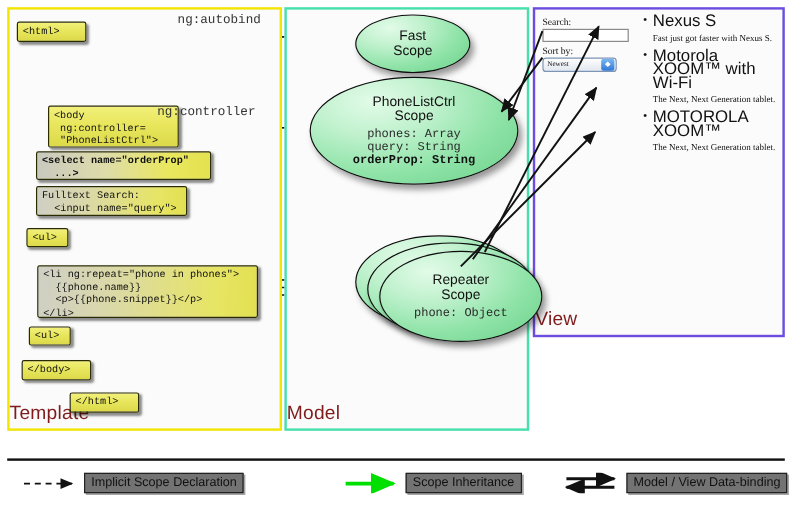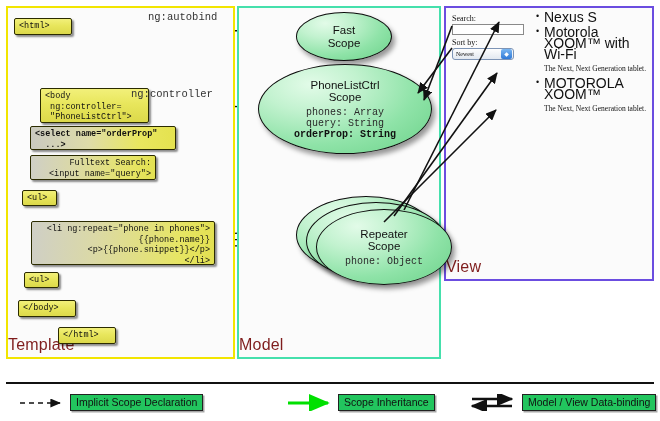--- a/index.html
+++ b/index.html
@@ -16,21 +16,21 @@
        font-size:16px;color:#7f1d1d;letter-spacing:.2px;margin-top:12px;}
 
   
   .codebox{position:absolute;box-sizing:border-box;
       border:1.5px solid #2b2b00;border-radius:2px;
       font-family:"Liberation Mono",monospace;font-size:8.5px;line-height:10.5px;
       color:#111;padding:2px 4px;white-space:pre;
       background:linear-gradient(180deg,#f2f07a 0%,#e8e65c 45%,#dcd94a 100%);
       box-shadow:2px 2px 2px rgba(0,0,0,.45);}
   .codebox.grad-gray{background:linear-gradient(90deg,#c9c9c0 0%,#dedca8 40%,#e9e75f 75%,#e4e24f 100%);}
-  .codebox.grad-gray2{background:linear-gradient(95deg,#cfcfc6 0%,#dbd9a6 35%,#e7e565 80%,#e2e050 100%);text-align:right;}
+  .codebox.grad-gray2{background:linear-gradient(95deg,#cfcfc6 0%,#dbd9a6 35%,#e7e565 80%,#e2e050 100%);}
   .codebox.bold{font-weight:bold;}
 
   #cb-html   {left:14px; top:18px;  width:58px;  height:17px;}
   #cb-body   {left:22px; top:88px;  width:109px; height:35px;margin-left:18px;}
   #cb-select {left:30px; top:126px; width:146px; height:24px; }
   #cb-search {left:30px; top:155px; width:126px; height:25px;}
   #cb-ul1    {left:22px; top:190px; width:35px;  height:16px;}
   #cb-li     {left:31px; top:221px; width:184px; height:44px;}
   #cb-ul2    {left:24px; top:272px; width:35px;  height:16px;}
   #cb-bodyend{left:18px; top:300px; width:58px;  height:17px;}
@@ -82,21 +82,21 @@
   .v-item .name{font-family:Liberation Sans, sans-serif;font-size:14px;color:#111;
       position:relative;padding-left:9px;line-height:11px;}
   .v-item .name:before{content:"\2022";position:absolute;left:1px;top:-1px;font-size:9px;}
   .v-item .snip{font-family:"Liberation Serif",serif;font-size:7.5px;color:#111;
       padding-left:9px;line-height:11px;margin-top:3px;}
 
   
   #legend{position:absolute;left:0;top:382px;width:660px;height:39px;}
   #legend-rule{position:absolute;left:6px;top:0px;width:648px;height:2px;background:#111;}
   .lg-item{position:absolute;top:12px;height:17px;display:flex;align-items:center;}
-  .lg-box{border:1.4px solid #222;background:#22c55e;box-shadow:1.5px 1.5px 0 rgba(0,0,0,.35);
+  .lg-box{border:1.4px solid #222;background:#737373;box-shadow:1.5px 1.5px 0 rgba(0,0,0,.35);
       font-size:10.5px;color:#111;padding:1px 5px;line-height:13px;white-space:nowrap;}
   #lg1{left:18px;} #lg2{left:286px;} #lg3{left:470px;}
   .lg-gfx{width:48px;height:17px;margin-right:4px;}
 
   svg.ov{position:absolute;left:0;top:0;width:660px;height:421px;pointer-events:none;}
   #ov-under{z-index:0;}
   #ov-over{z-index:5;}
 </style>
 </head>
 <body>
@@ -196,20 +196,21 @@
     <input id="v-search-input" type="text" value="" style="">
     <div class="v-label" id="v-sort-label">Sort by:</div>
     <div id="v-sort-select">
       <div class="txt">Newest</div>
       <div class="arrowbtn">◆</div>
     </div>
 
     <div id="v-list">
       <div class="v-item">
         <div class="name">Nexus S</div>
+        <div class="snip">Fast just got faster with Nexus S.</div>
       </div>
       <div class="v-item">
         <div class="name">Motorola XOOM™ with Wi-Fi</div>
         <div class="snip">The Next, Next Generation tablet.</div>
       </div>
       <div class="v-item">
         <div class="name">MOTOROLA XOOM™</div>
         <div class="snip">The Next, Next Generation tablet.</div>
       </div>
     </div>

